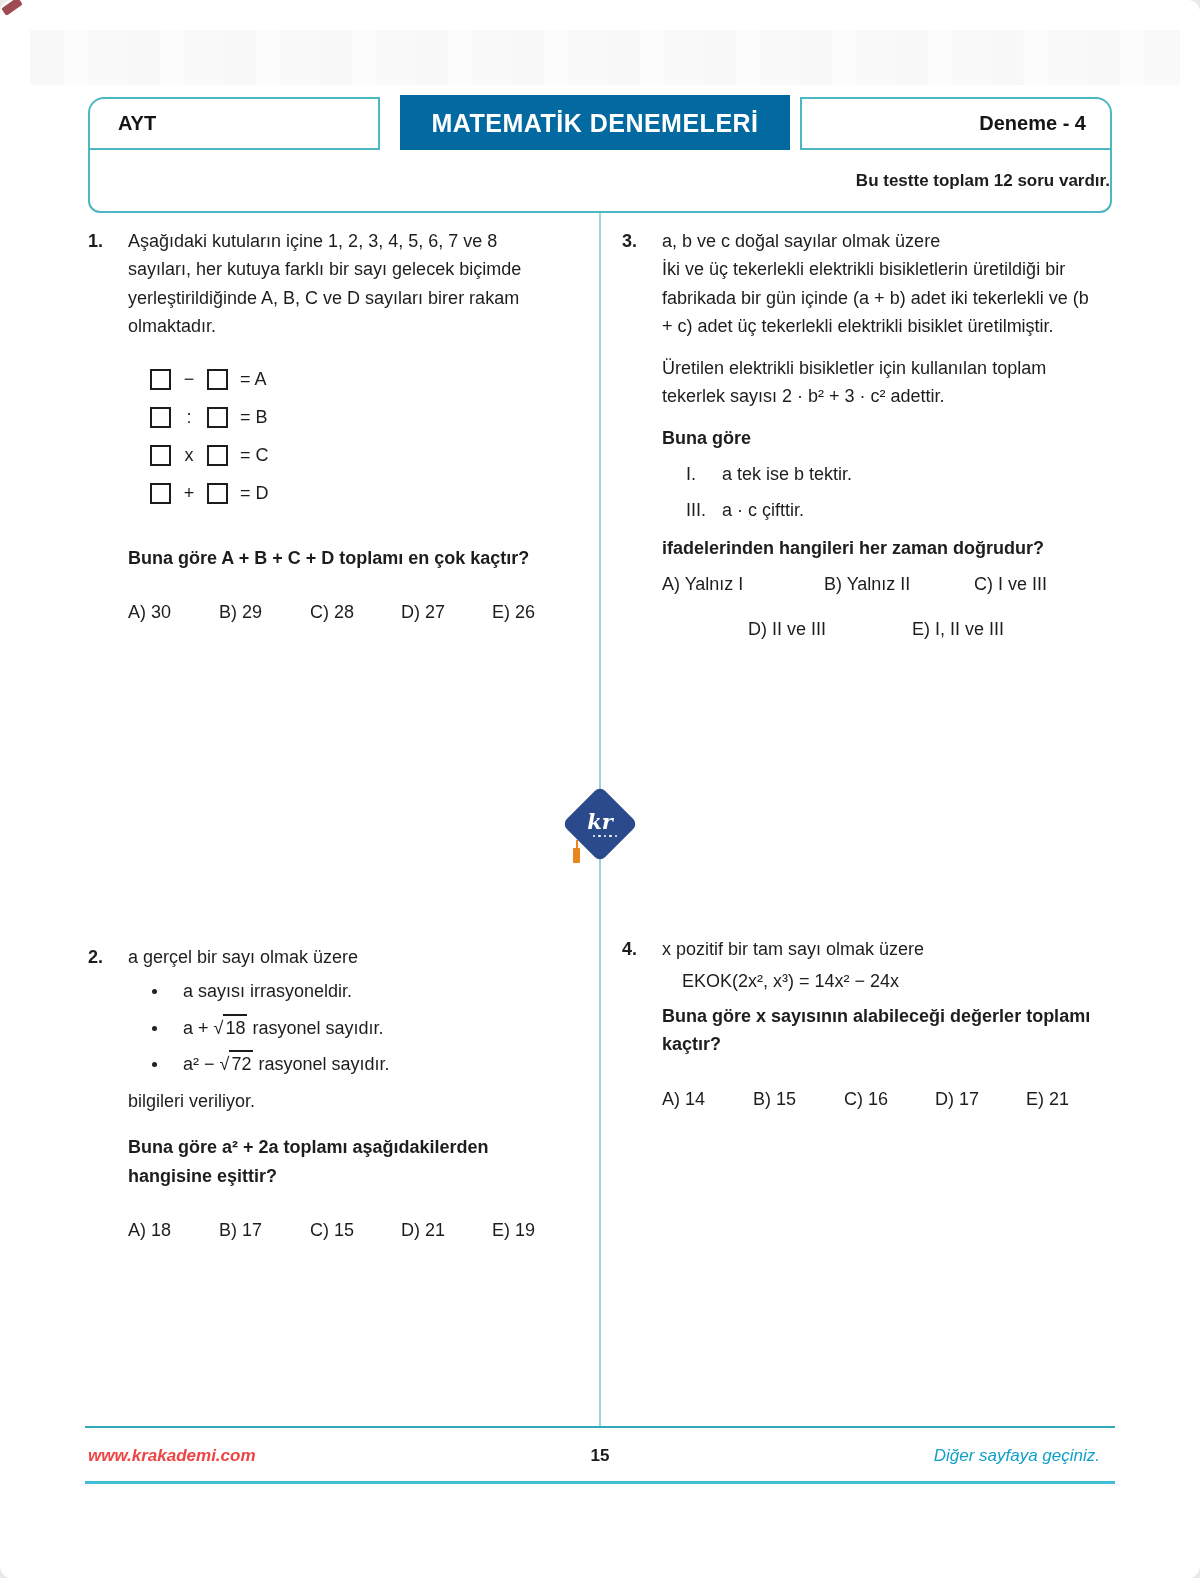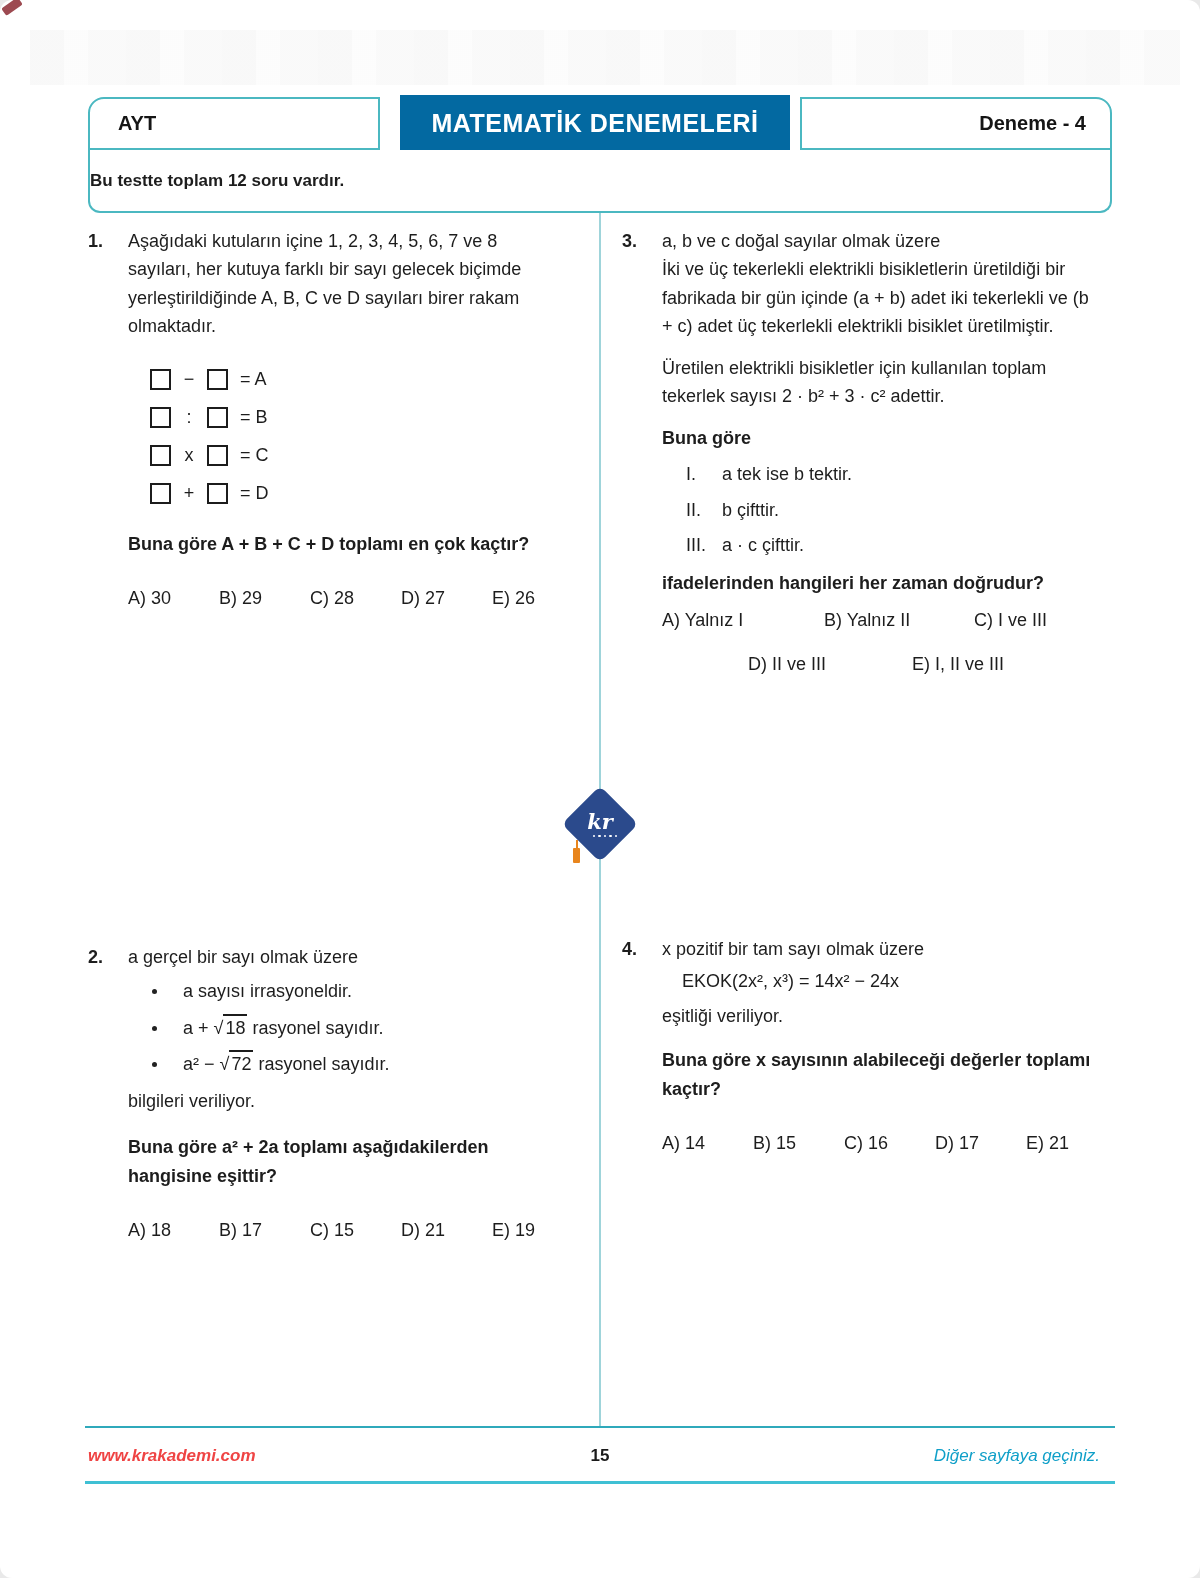--- a/index.html
+++ b/index.html
@@ -28,21 +28,21 @@
   .hd-right { left:800px; top:97px; width:312px; height:53px; border-radius:0 16px 0 0; justify-content:flex-end; padding-right:24px; }
   .hd-left span, .hd-right span { font-weight:700; font-size:20px; color:#151515; }
   .hd-title {
     position:absolute; left:400px; top:95px; width:390px; height:56px;
     background:#0369a1; display:flex; align-items:center; justify-content:center;
   }
   .hd-title span { color:#ffffff; font-weight:700; font-size:25px; letter-spacing:.5px; }
   .hd-instruction {
     position:absolute; left:88px; top:150px; width:1024px; height:63px;
     border:2px solid #4bb8c1; border-top:none; border-radius:0 0 12px 12px;
-    display:flex; align-items:center; justify-content:flex-start; background:#fff;
+    display:flex; align-items:center; justify-content:flex-end; background:#fff;padding-left:8px;
   }
   .hd-instruction span { font-weight:700; font-size:17px; }
 
   
   .divider { position:absolute; left:599px; width:2px; background:#9fd4da; }
   .div-top { top:213px; height:577px; }
   .div-bottom { top:858px; height:568px; }
   .logo { position:absolute; left:573px; top:797px; width:54px; height:54px;
     background:#2b4a8c; transform:rotate(45deg); border-radius:7px; }
   .logo-inner { position:absolute; inset:0; transform:rotate(-45deg);
@@ -63,21 +63,21 @@
   .qnum { width:40px; flex:none; font-weight:700; }
   .qbody { flex:1; }
   .bold { font-weight:700; }
 
   
   .eqs { margin:26px 0 0 22px; }
   .eqrow { display:flex; align-items:center; margin-bottom:13px; height:25px; }
   .sq { width:21px; height:21px; border:2.5px solid #1c1c1c; flex:none; }
   .eq-op { width:36px; text-align:center; font-size:18px; }
   .eq-res { margin-left:12px; font-size:18px; }
-  .q1-prompt { margin-top:24px; }
+  .q1-prompt { margin-top:38px; }
 
   
   .opts { display:flex; margin-top:26px; }
   .opts .opt { width:91px; flex:none; }
   .opts .opt:last-child { width:auto; }
   #q3 .opts-r1 { margin-top:8px; }
   #q3 .opts-r1 .opt:nth-child(1){ width:162px; }
   #q3 .opts-r1 .opt:nth-child(2){ width:150px; }
   #q3 .opts-r2 { margin-top:16px; margin-left:86px; }
   #q3 .opts-r2 .opt:nth-child(1){ width:164px; }
@@ -196,24 +196,20 @@
         <div>a, b ve c doğal sayılar olmak üzere</div>
         <div class="q3-p">İki ve üç tekerlekli elektrikli bisikletlerin üretildiği bir fabrikada bir gün içinde (a + b) adet iki tekerlekli ve (b + c) adet üç tekerlekli elektrikli bisiklet üretilmiştir.</div>
         <div class="q3-p">Üretilen elektrikli bisikletler için kullanılan toplam tekerlek sayısı 2 · b² + 3 · c² adettir.</div>
         <div class="bold q3-lead">Buna göre</div>
         <div class="romans">
           <div class="ri">
             <span class="rnum">I.</span>
             <span>a tek ise b tektir.</span>
           </div>
           <div class="ri">
-            <span class="rnum">II.</span>
-            <span>b çifttir.</span>
-          </div>
-          <div class="ri">
             <span class="rnum">III.</span>
             <span>a · c çifttir.</span>
           </div>
         </div>
         <div class="bold">ifadelerinden hangileri her zaman doğrudur?</div>
         <div class="opts opts-r1">
           <span class="opt">A) Yalnız I</span>
           <span class="opt">B) Yalnız II</span>
           <span class="opt">C) I ve III</span>
         </div>
@@ -256,21 +252,20 @@
       </div>
     </div>
   </div>
 
   <div class="question" id="q4">
     <div class="qrow">
       <span class="qnum">4.</span>
       <div class="qbody">
         <div>x pozitif bir tam sayı olmak üzere</div>
         <div class="q4-formula">EKOK(2x², x³) = 14x² − 24x</div>
-        <div class="q4-mid">eşitliği veriliyor.</div>
         <div class="bold">Buna göre x sayısının alabileceği değerler toplamı kaçtır?</div>
         <div class="opts">
           <span class="opt">A) 14</span>
           <span class="opt">B) 15</span>
           <span class="opt">C) 16</span>
           <span class="opt">D) 17</span>
           <span class="opt">E) 21</span>
         </div>
       </div>
     </div>

